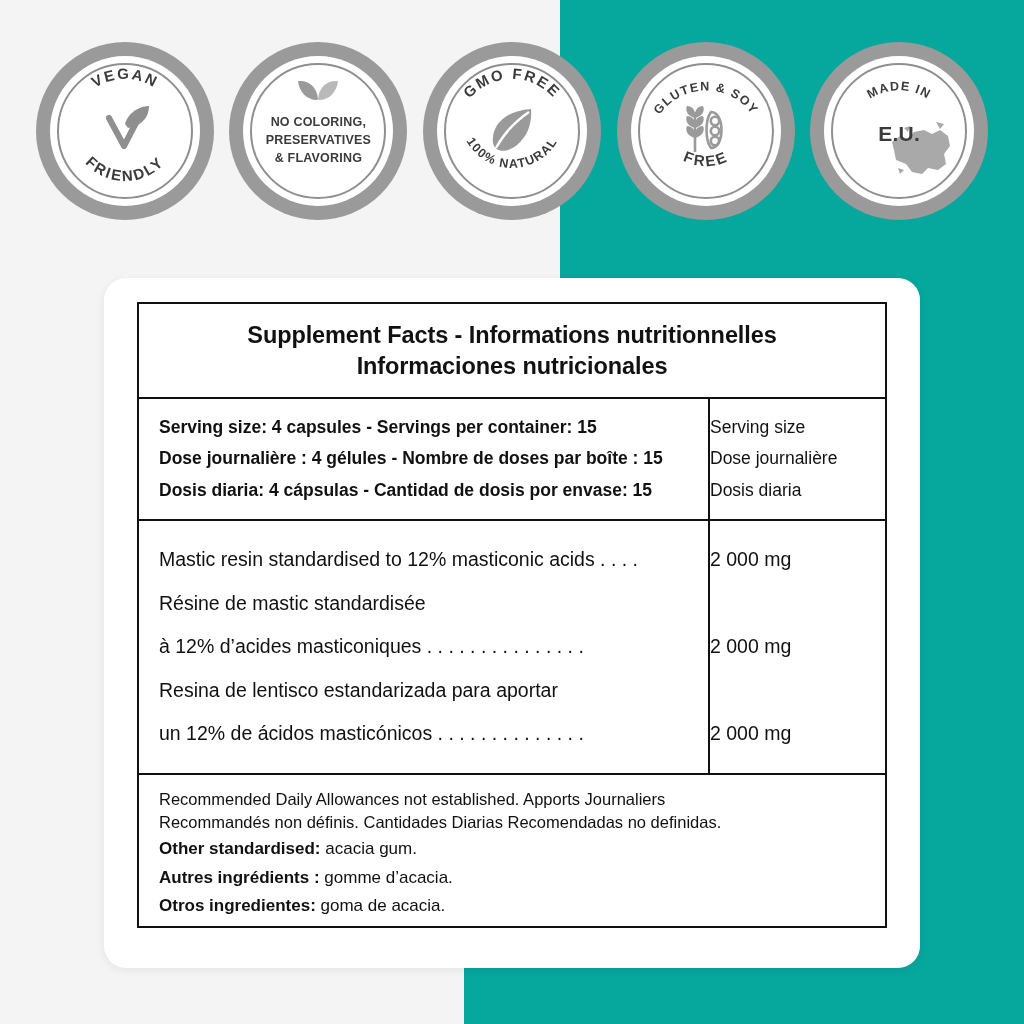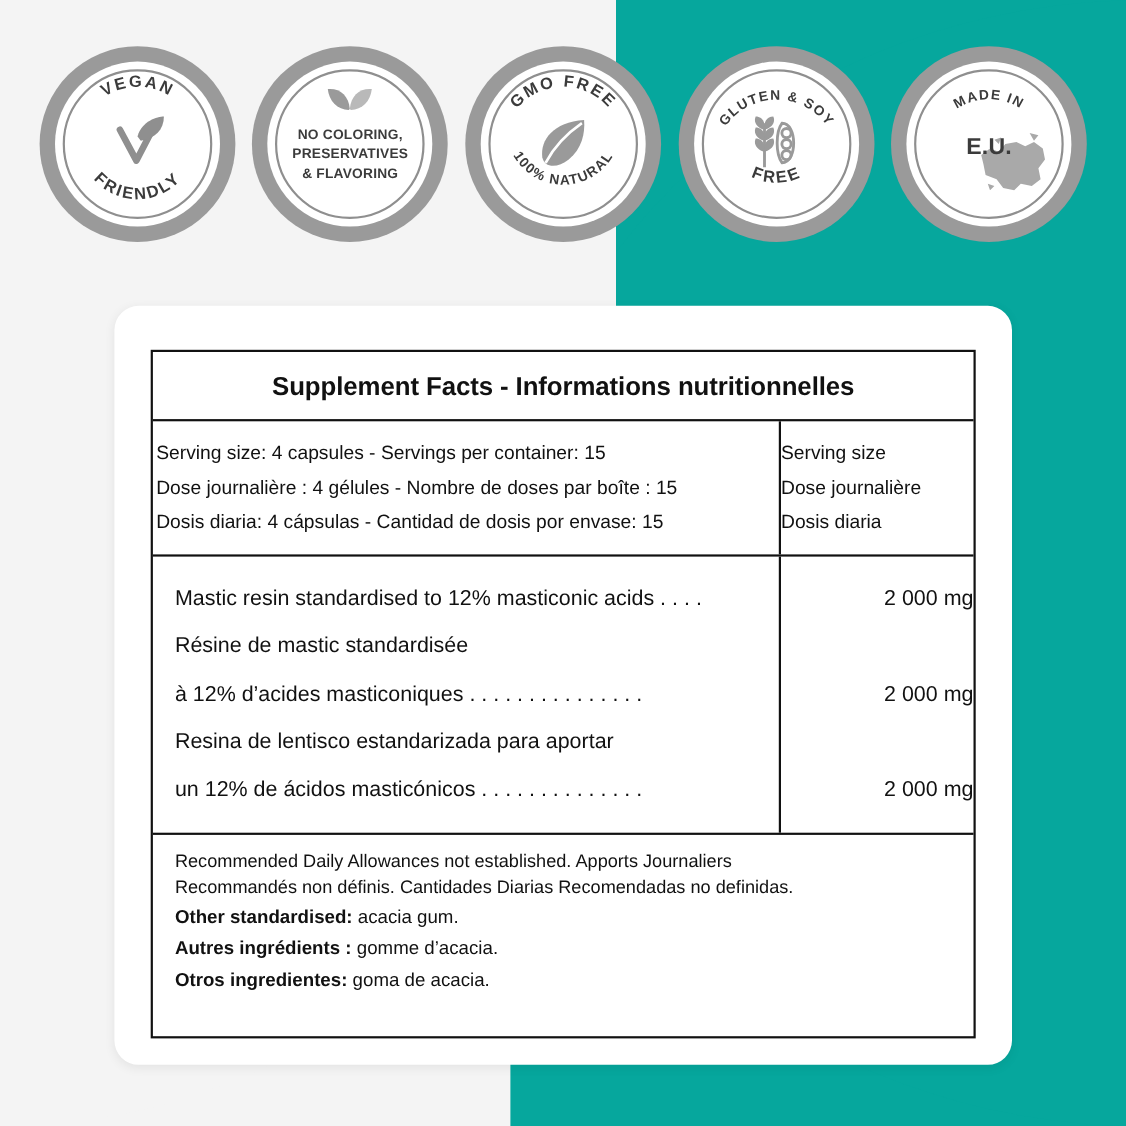--- a/index.html
+++ b/index.html
@@ -129,21 +129,21 @@
     width: 816px;
     height: 690px;
     background: #ffffff;
     border-radius: 22px;
     box-shadow: 0 2px 10px rgba(0,0,0,0.07);
     z-index: 4;
   }
   #facts-table {
     position: absolute;
     left: 33px;
-    top: 40px;
+    top: 24px;
     width: 750px;
     height: 626px;
     border: 2.4px solid #111;
     box-sizing: border-box;
     background: #fff;
   }
   .facts-title {
     text-align: center;
     padding: 16px 14px 14px 14px;
     border-bottom: 2.4px solid #111;
@@ -155,22 +155,23 @@
     line-height: 1.33;
     letter-spacing: -0.1px;
   }
 
   .serving-block {
     display: flex;
     border-bottom: 2.4px solid #111;
   }
   .serving-left {
     flex: 1 1 auto;
-    padding: 13px 0 13px 3px;
+    padding: 13px 0 13px 20px;
     border-right: 2.4px solid #111;
+    font-weight: bold;
   }
   .serving-right {
     flex: 0 0 175px;
     padding: 13px 0 13px 0;
     text-align: left;
   }
   .serving-left .row, .serving-right .row {
     font-size: 17.5px;
     color: #111;
     line-height: 1.0;
@@ -198,21 +199,21 @@
     color: #111;
     line-height: 1.0;
     padding: 12px 0;
     white-space: nowrap;
   }
   .amount-right .val {
     font-size: 19.5px;
     color: #111;
     line-height: 1.0;
     padding: 12px 0;
-    text-align: right;
+    text-align: left;
   }
   .amount-right .val.blank { color: transparent; }
 
   .footer-block {
     padding: 13px 0 12px 20px;
   }
   .footer-block .note {
     font-size: 16.5px;
     color: #111;
     line-height: 1.42;
@@ -347,20 +348,21 @@
     </div>
   </div>
 
 </div>
 
 <div id="facts-card">
   <div id="facts-table">
 
     <div class="facts-title">
       <div class="line">Supplement Facts - Informations nutritionnelles</div>
+      <div class="line">Informaciones nutricionales</div>
     </div>
 
     <div class="serving-block">
       <div class="serving-left">
         <div class="row">Serving size: 4 capsules - Servings per container: 15</div>
         <div class="row">Dose journalière : 4 gélules - Nombre de doses par boîte : 15</div>
         <div class="row">Dosis diaria: 4 cápsulas - Cantidad de dosis por envase: 15</div>
       </div>
       <div class="serving-right">
         <div class="row">Serving size</div>

